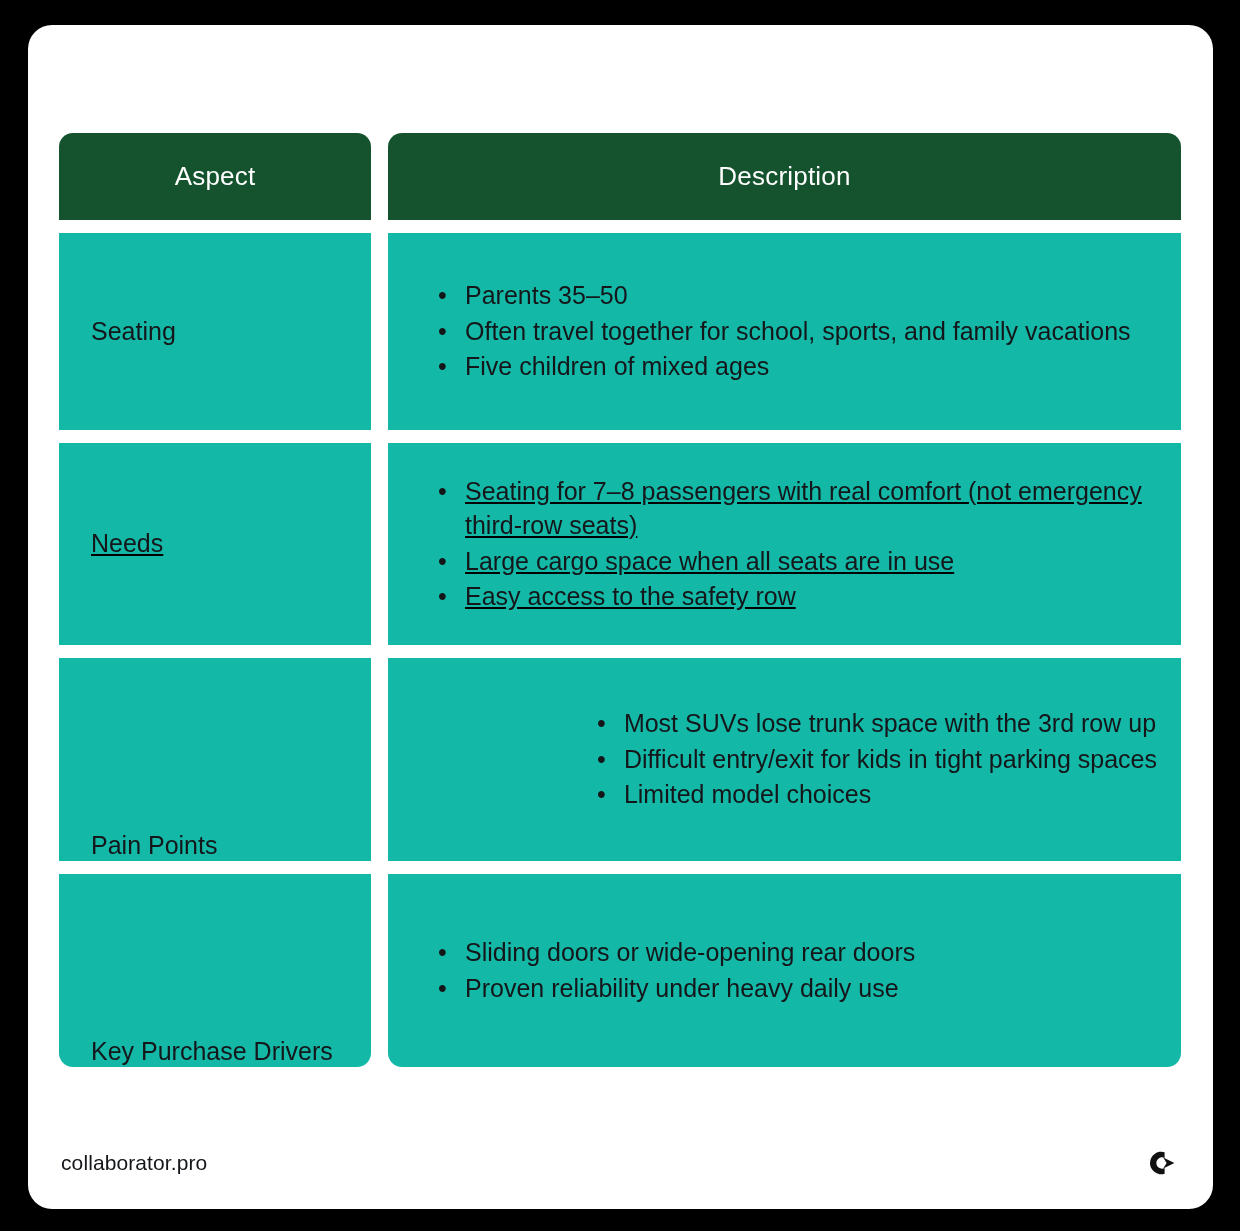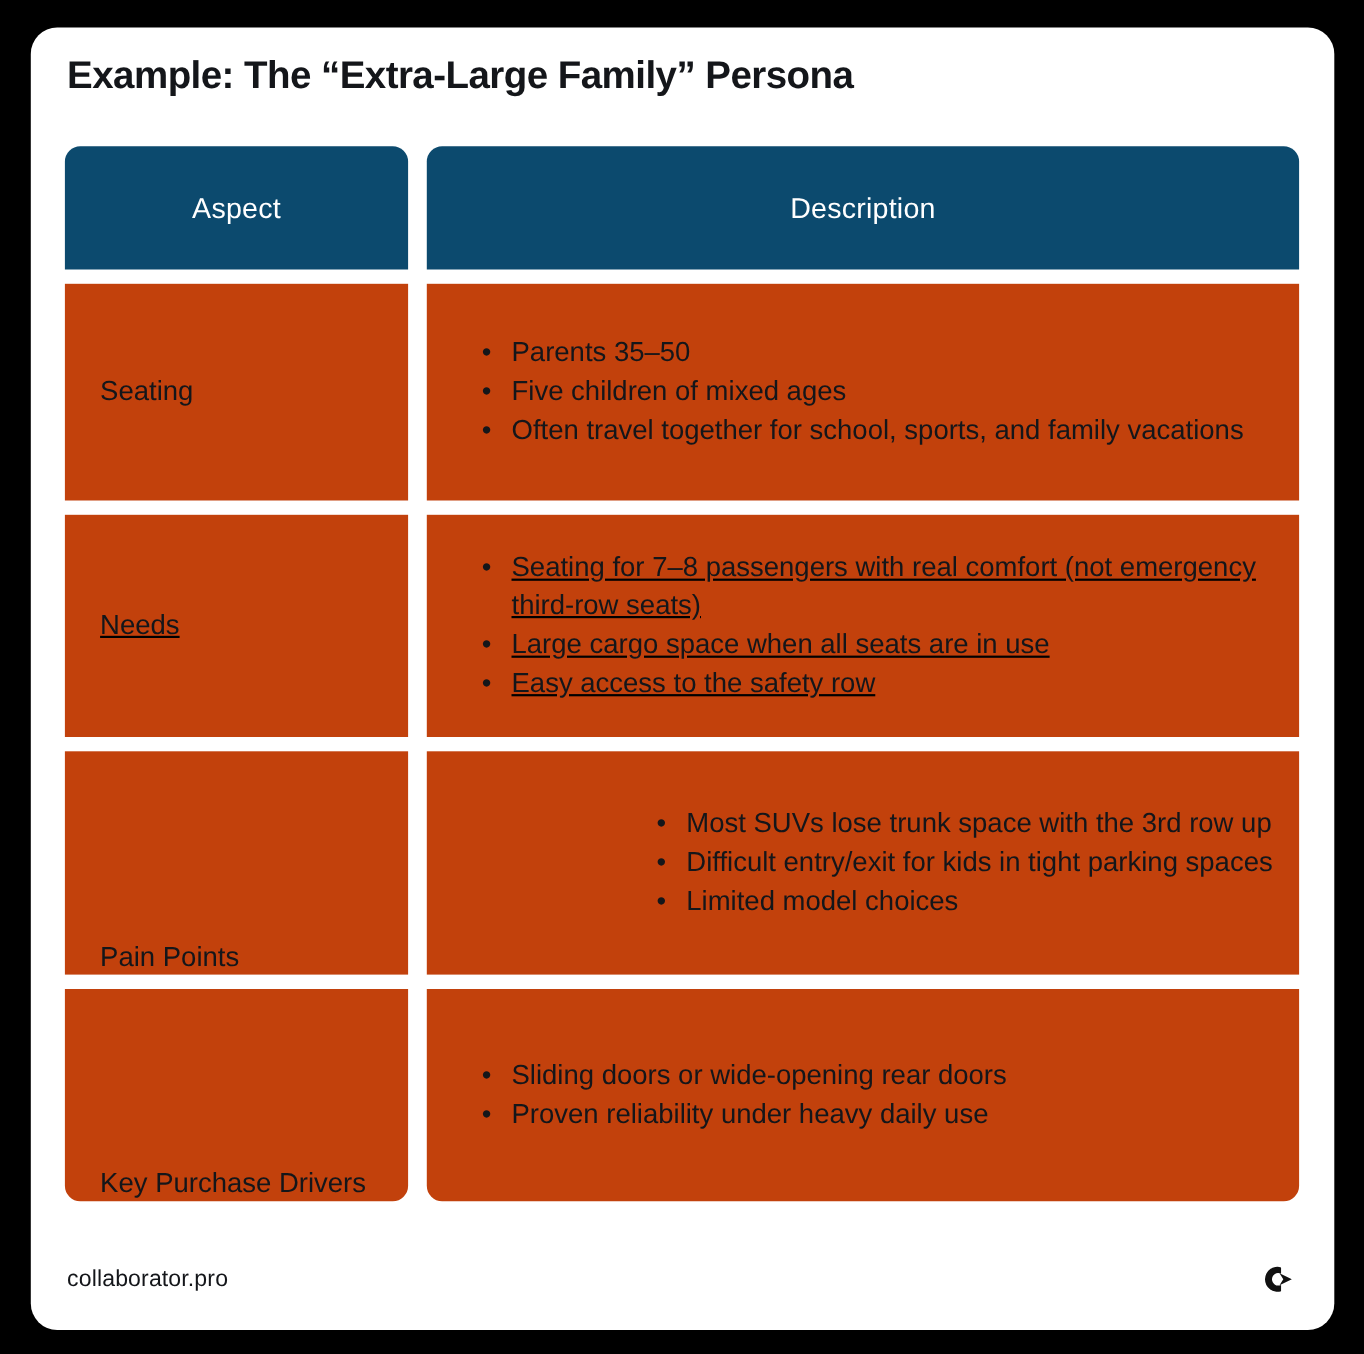--- a/index.html
+++ b/index.html
@@ -71,41 +71,41 @@
     flex: 1 1 auto;
     display: flex;
     flex-direction: column;
     justify-content: center;
     padding: 18px 24px 18px 48px;
   }
 
   
   .row-head .cell-aspect,
   .row-head .cell-desc {
-    background: #0c4a6e;
-    height: 112px;
+    background: #14532d;
+    height: 87px;
     justify-content: center;
     align-items: center;
     padding: 16px;
     border-radius: 0;
   }
   .row-head .cell-aspect { border-radius: 14px 14px 0 0; }
   .row-head .cell-desc { border-radius: 14px 14px 0 0; }
 
   .head-label {
     color: #ffffff;
     font-size: 26px;
     font-weight: 400;
     letter-spacing: 0.2px;
   }
 
   
   .row-body .cell-aspect,
   .row-body .cell-desc {
-    background: #c2410c;
+    background: #14b8a6;
   }
 
   .aspect-label {
     font-size: 25px;
     color: #14161a;
     line-height: 1.25;
     font-weight: 400;
   }
 
   .bullets {
@@ -164,42 +164,41 @@
     height: 34px;
     display: block;
   }
 </style>
 </head>
 <body>
 
 <div class="page">
   <div class="card">
 
-    <div class="page-title">Example: The “Extra-Large Family” Persona</div>
 
     <div class="table">
 
       <div class="row row-head">
         <div class="cell-aspect">
           <span class="head-label">Aspect</span>
         </div>
         <div class="cell-desc">
           <span class="head-label">Description</span>
         </div>
       </div>
 
       <div class="row row-body row-r0">
         <div class="cell-aspect">
           <span class="aspect-label">Seating</span>
         </div>
         <div class="cell-desc">
           <ul class="bullets">
             <li>Parents 35–50</li>
+            <li>Often travel together for school, sports, and family vacations</li>
             <li>Five children of mixed ages</li>
-            <li>Often travel together for school, sports, and family vacations</li>
           </ul>
         </div>
       </div>
 
       <div class="row row-body row-r1">
         <div class="cell-aspect">
           <span class="aspect-label">Needs</span>
         </div>
         <div class="cell-desc">
           <ul class="bullets">

